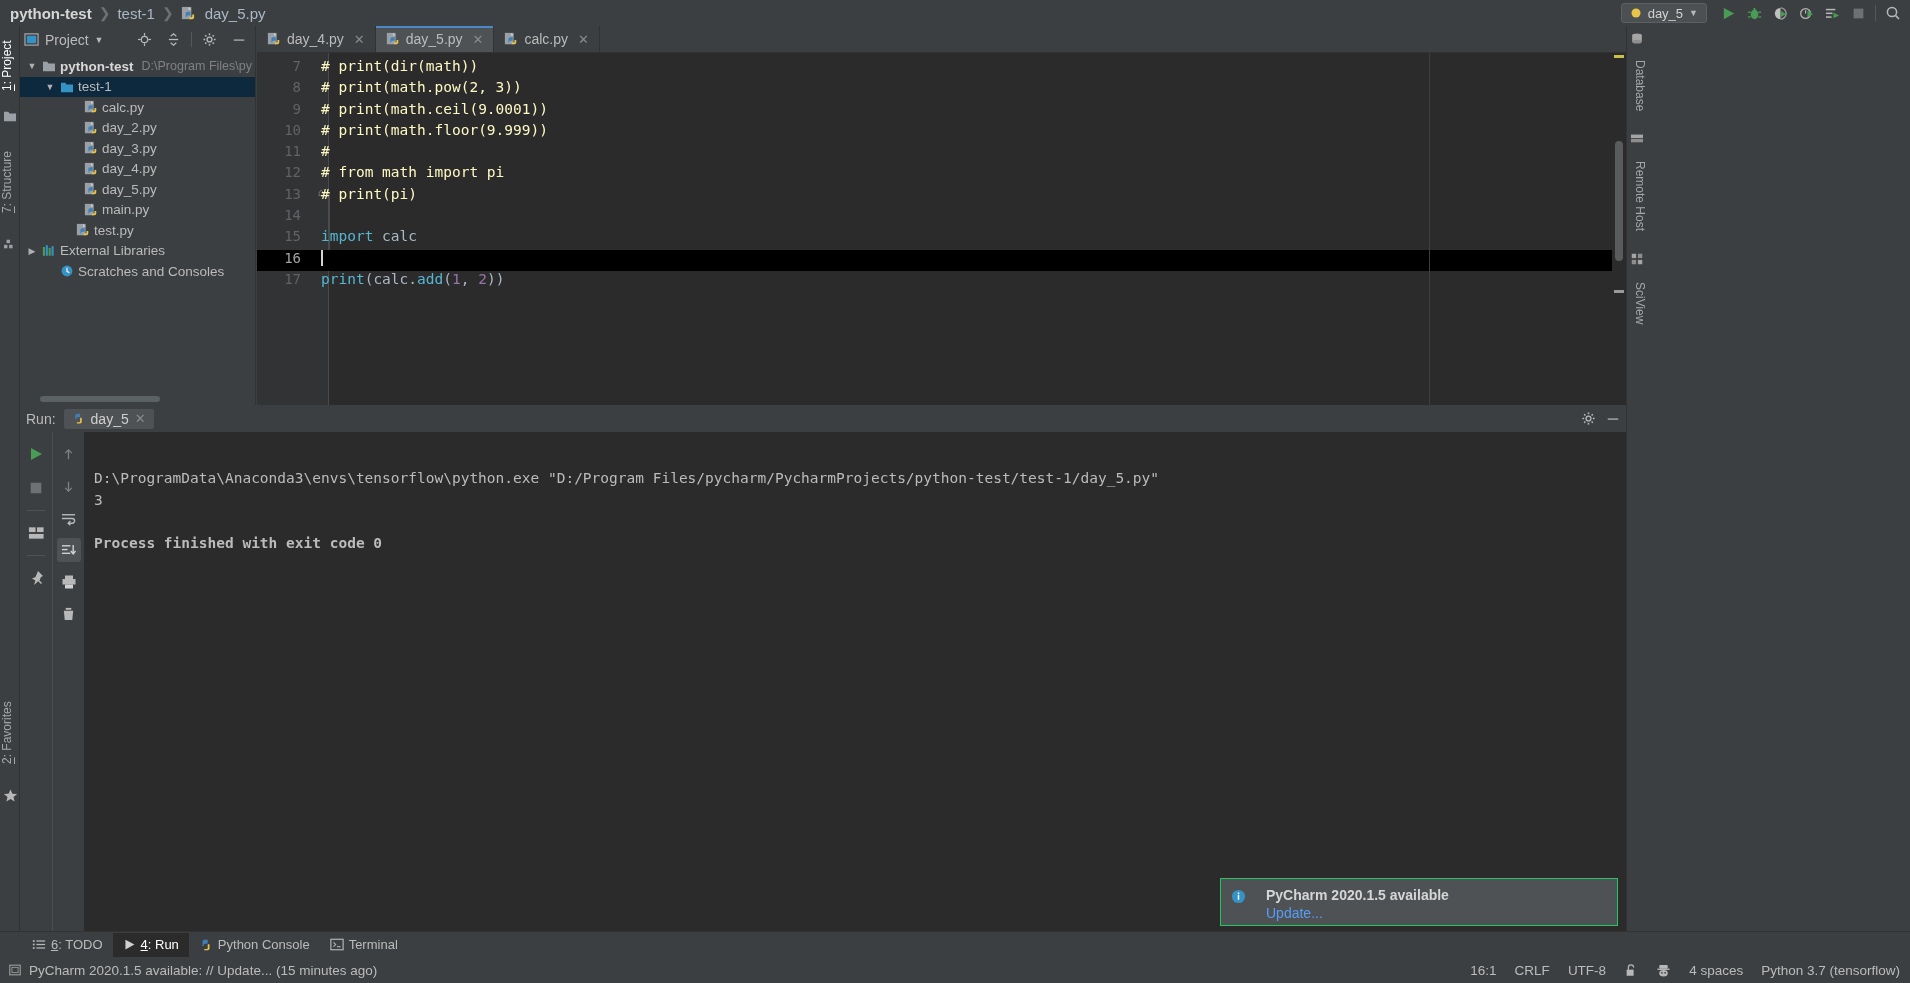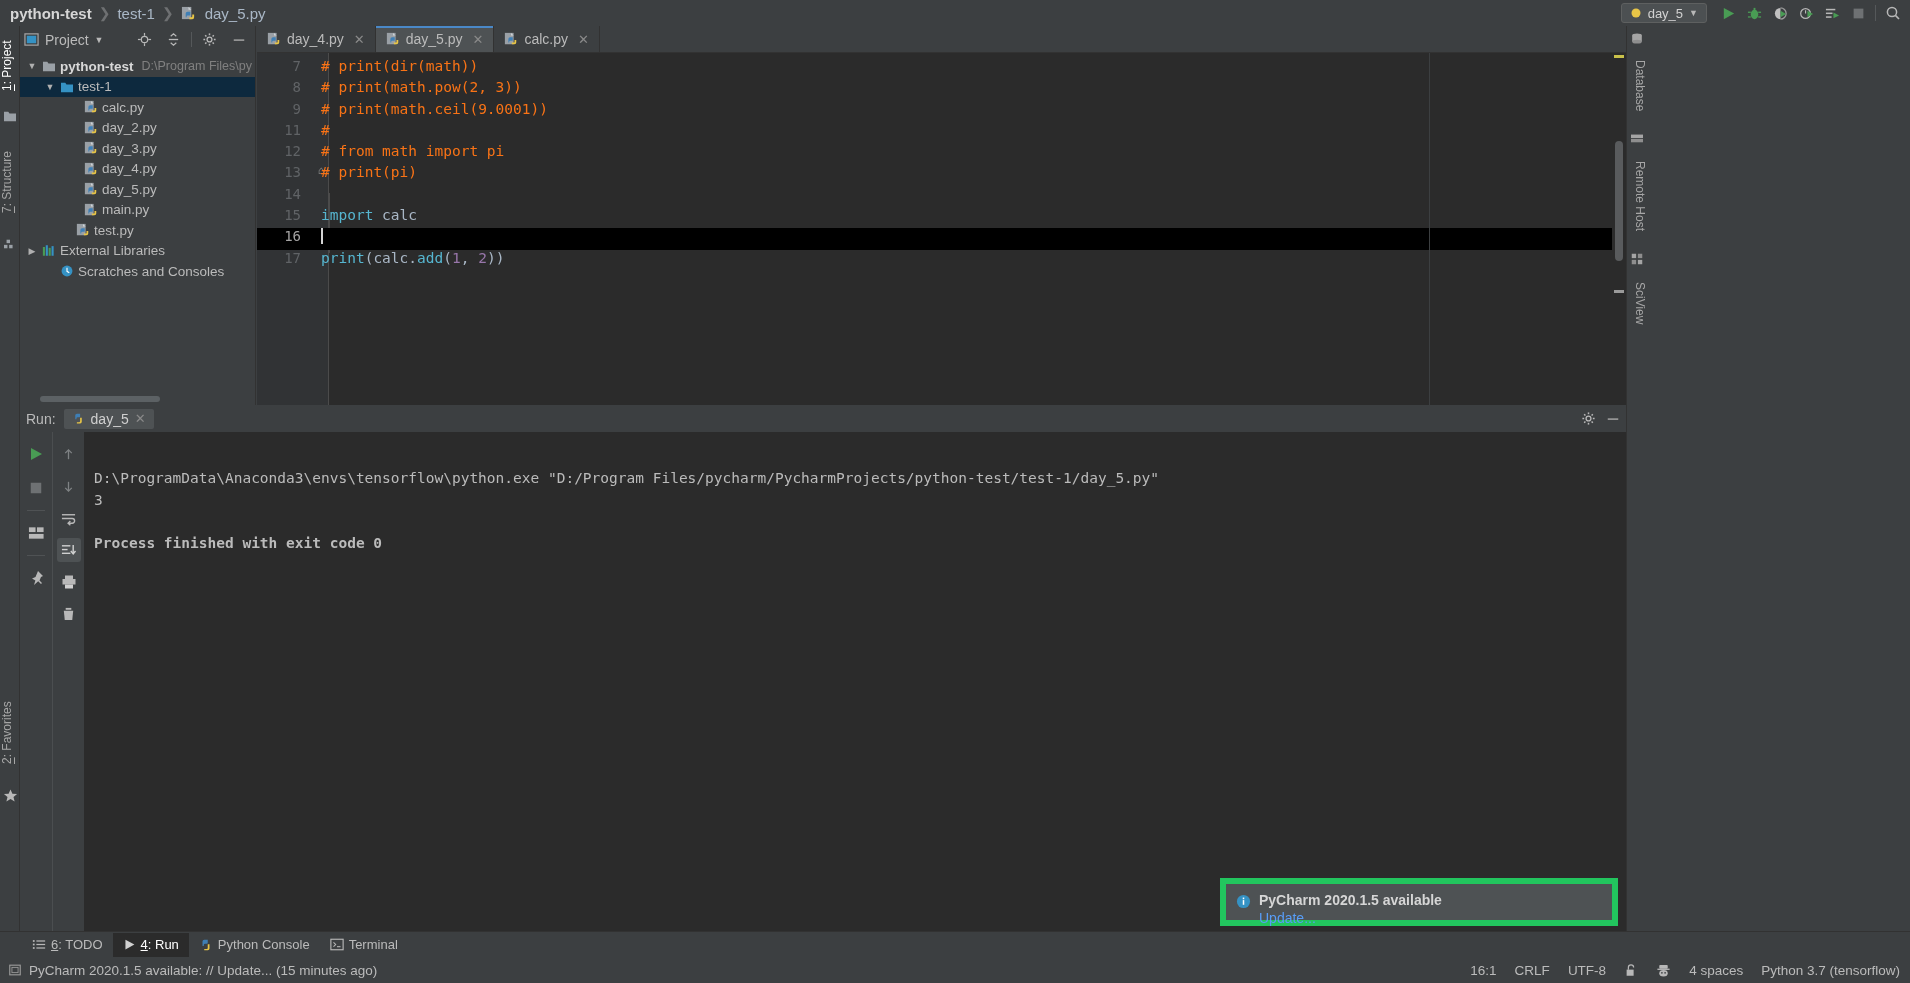--- a/index.html
+++ b/index.html
@@ -119,21 +119,21 @@
   }
   .lines { position: absolute; left: 0; top: 5px; right: 0; }
   .line { height: 21.3px; position: relative; white-space: pre; }
   .line.current { background: #000000; }
   .line .ln {
     position: absolute; left: 0; width: 44px; text-align: right;
     color: #606366; font-size: 14px;
   }
   .line.current .ln { color: #a4a3a3; }
   .line .code { position: absolute; left: 64px; color: #a9b7c6; }
-  .cm { color: #f97316; }
+  .cm { color: #fef9c3; }
   .kw-i { color: #56b6d0; }
   .fn { color: #56b6d0; }
   .num { color: #9876aa; }
   .pl { color: #a9b7c6; }
   .caret {
     display: inline-block; width: 1.5px; height: 16px; background: #d4d4d4;
     vertical-align: -3px;
   }
   .foldmark {
     position: absolute; left: 58px; width: 12px; text-align: center;
@@ -215,22 +215,22 @@
     font-size: 13.5px; color: #bbbbbb;
   }
   .status-left { display: flex; align-items: center; gap: 7px; }
   .status-right {
     position: absolute; right: 10px; display: flex; align-items: center; gap: 18px;
   }
 
   
   .notif {
     position: absolute; right: 28px; bottom: 57px; width: 398px; height: 48px;
-    background: #4e5254; border: 6px solid #22c55e;
-    display: flex; padding: 8px 10px; gap: 8px;
+    background: #4e5254; border: 1px solid #22c55e;
+    display: flex; padding: 8px 10px; gap: 20px;
   }
   .notif-title { font-size: 14px; font-weight: bold; color: #d6d6d6; }
   .notif-link { font-size: 14px; color: #589df6; margin-top: 2px; }
   .eventlog {
     position: absolute; right: 30px; bottom: 27px;
     font-size: 11px; color: #787878;
   }
   svg { display: block; }
 </style>
 </head>
@@ -600,20 +600,21 @@
         </div>
       </div>
     <div class="code-area">
       <div class="gutter"></div>
       <div class="fold-col"></div>
       <div class="guide" style="top:140px;height:60px;"></div>
       <div class="lines" id="lines-container">
           <div class="line"><span class="ln">7</span><span class="code"><span class="cm"># print(dir(math))</span></span></div>
           <div class="line"><span class="ln">8</span><span class="code"><span class="cm"># print(math.pow(2, 3))</span></span></div>
           <div class="line"><span class="ln">9</span><span class="code"><span class="cm"># print(math.ceil(9.0001))</span></span></div>
+          <div class="line"><span class="ln">10</span><span class="code"><span class="cm"># print(math.floor(9.999))</span></span></div>
           <div class="line"><span class="ln">11</span><span class="code"><span class="cm">#</span></span></div>
           <div class="line"><span class="ln">12</span><span class="code"><span class="cm"># from math import pi</span></span></div>
           <div class="line"><span class="ln">13</span><span class="foldmark">⌂</span><span class="code"><span class="cm"># print(pi)</span></span></div>
           <div class="line"><span class="ln">14</span><span class="code"></span></div>
           <div class="line"><span class="ln">15</span><span class="code"><span class="kw-i">import </span><span class="pl">calc</span></span></div>
           <div class="line current"><span class="ln">16</span><span class="code"><span class="caret"></span></span></div>
           <div class="line"><span class="ln">17</span><span class="code"><span class="fn">print</span><span class="pl">(calc.</span><span class="fn">add</span><span class="pl">(</span><span class="num">1</span><span class="pl">, </span><span class="num">2</span><span class="pl">))</span></span></div>
         </div>
       <div class="right-sep" style="right:196px;"></div>
       <div class="vscroll-track">

